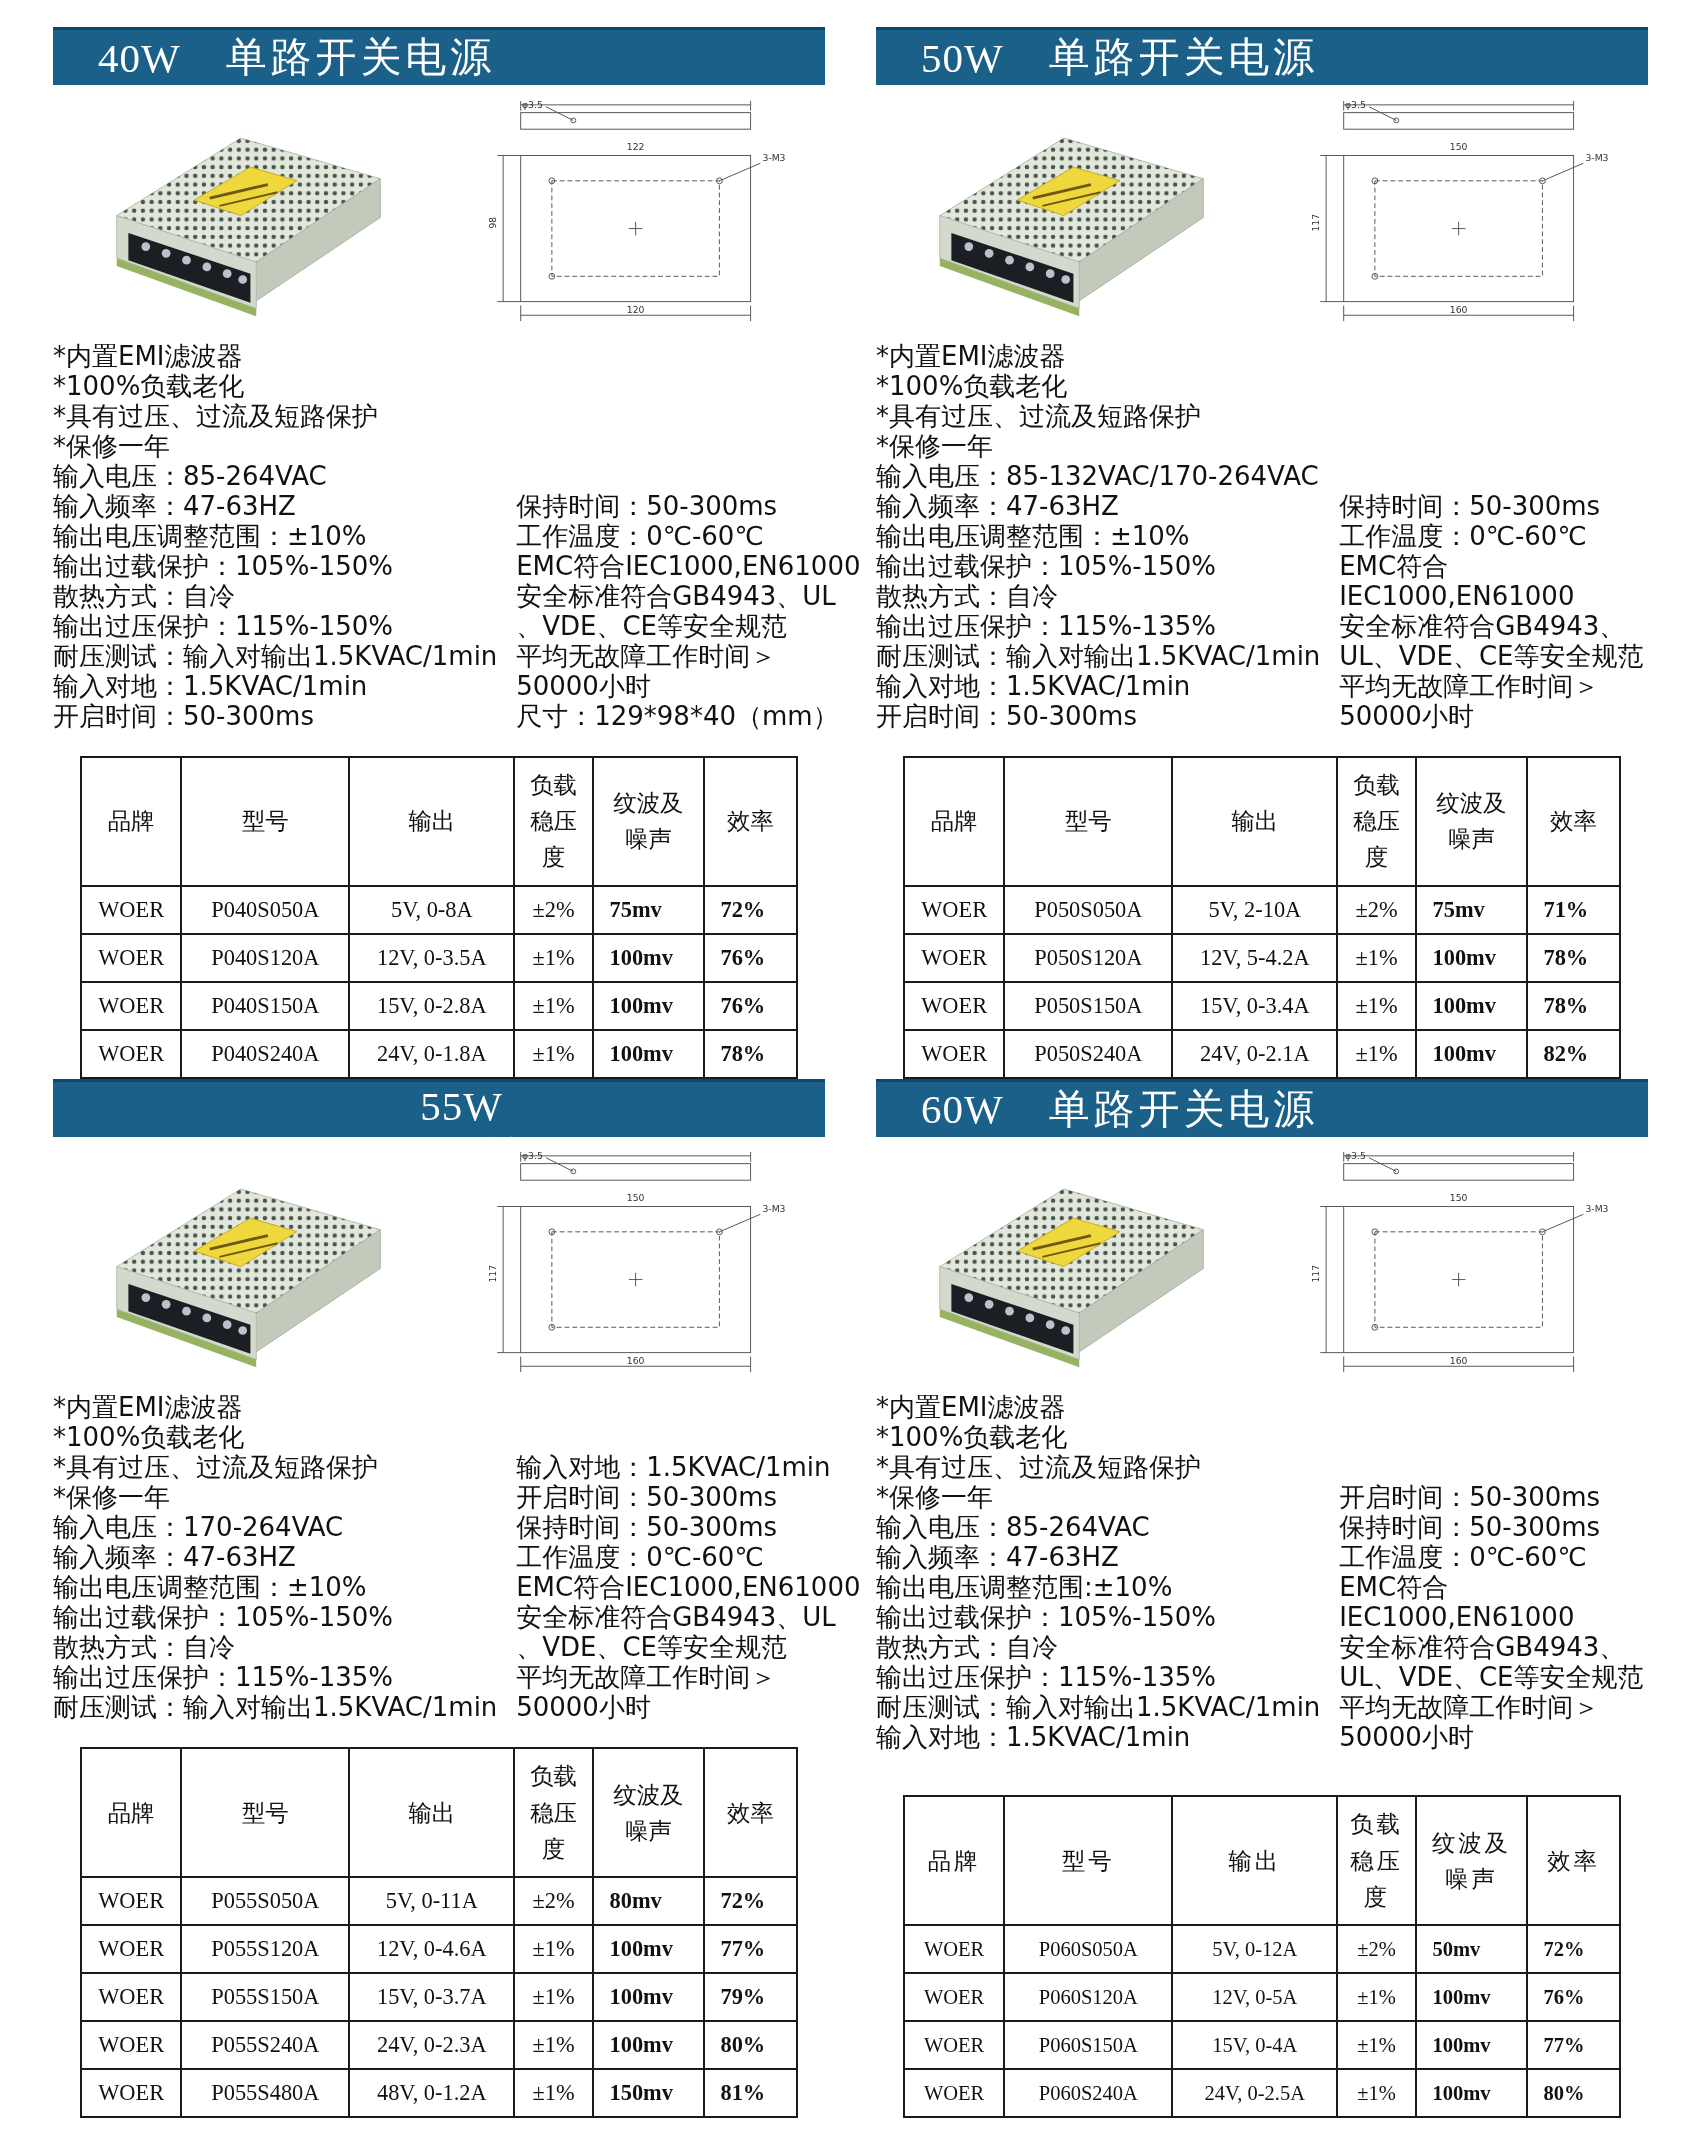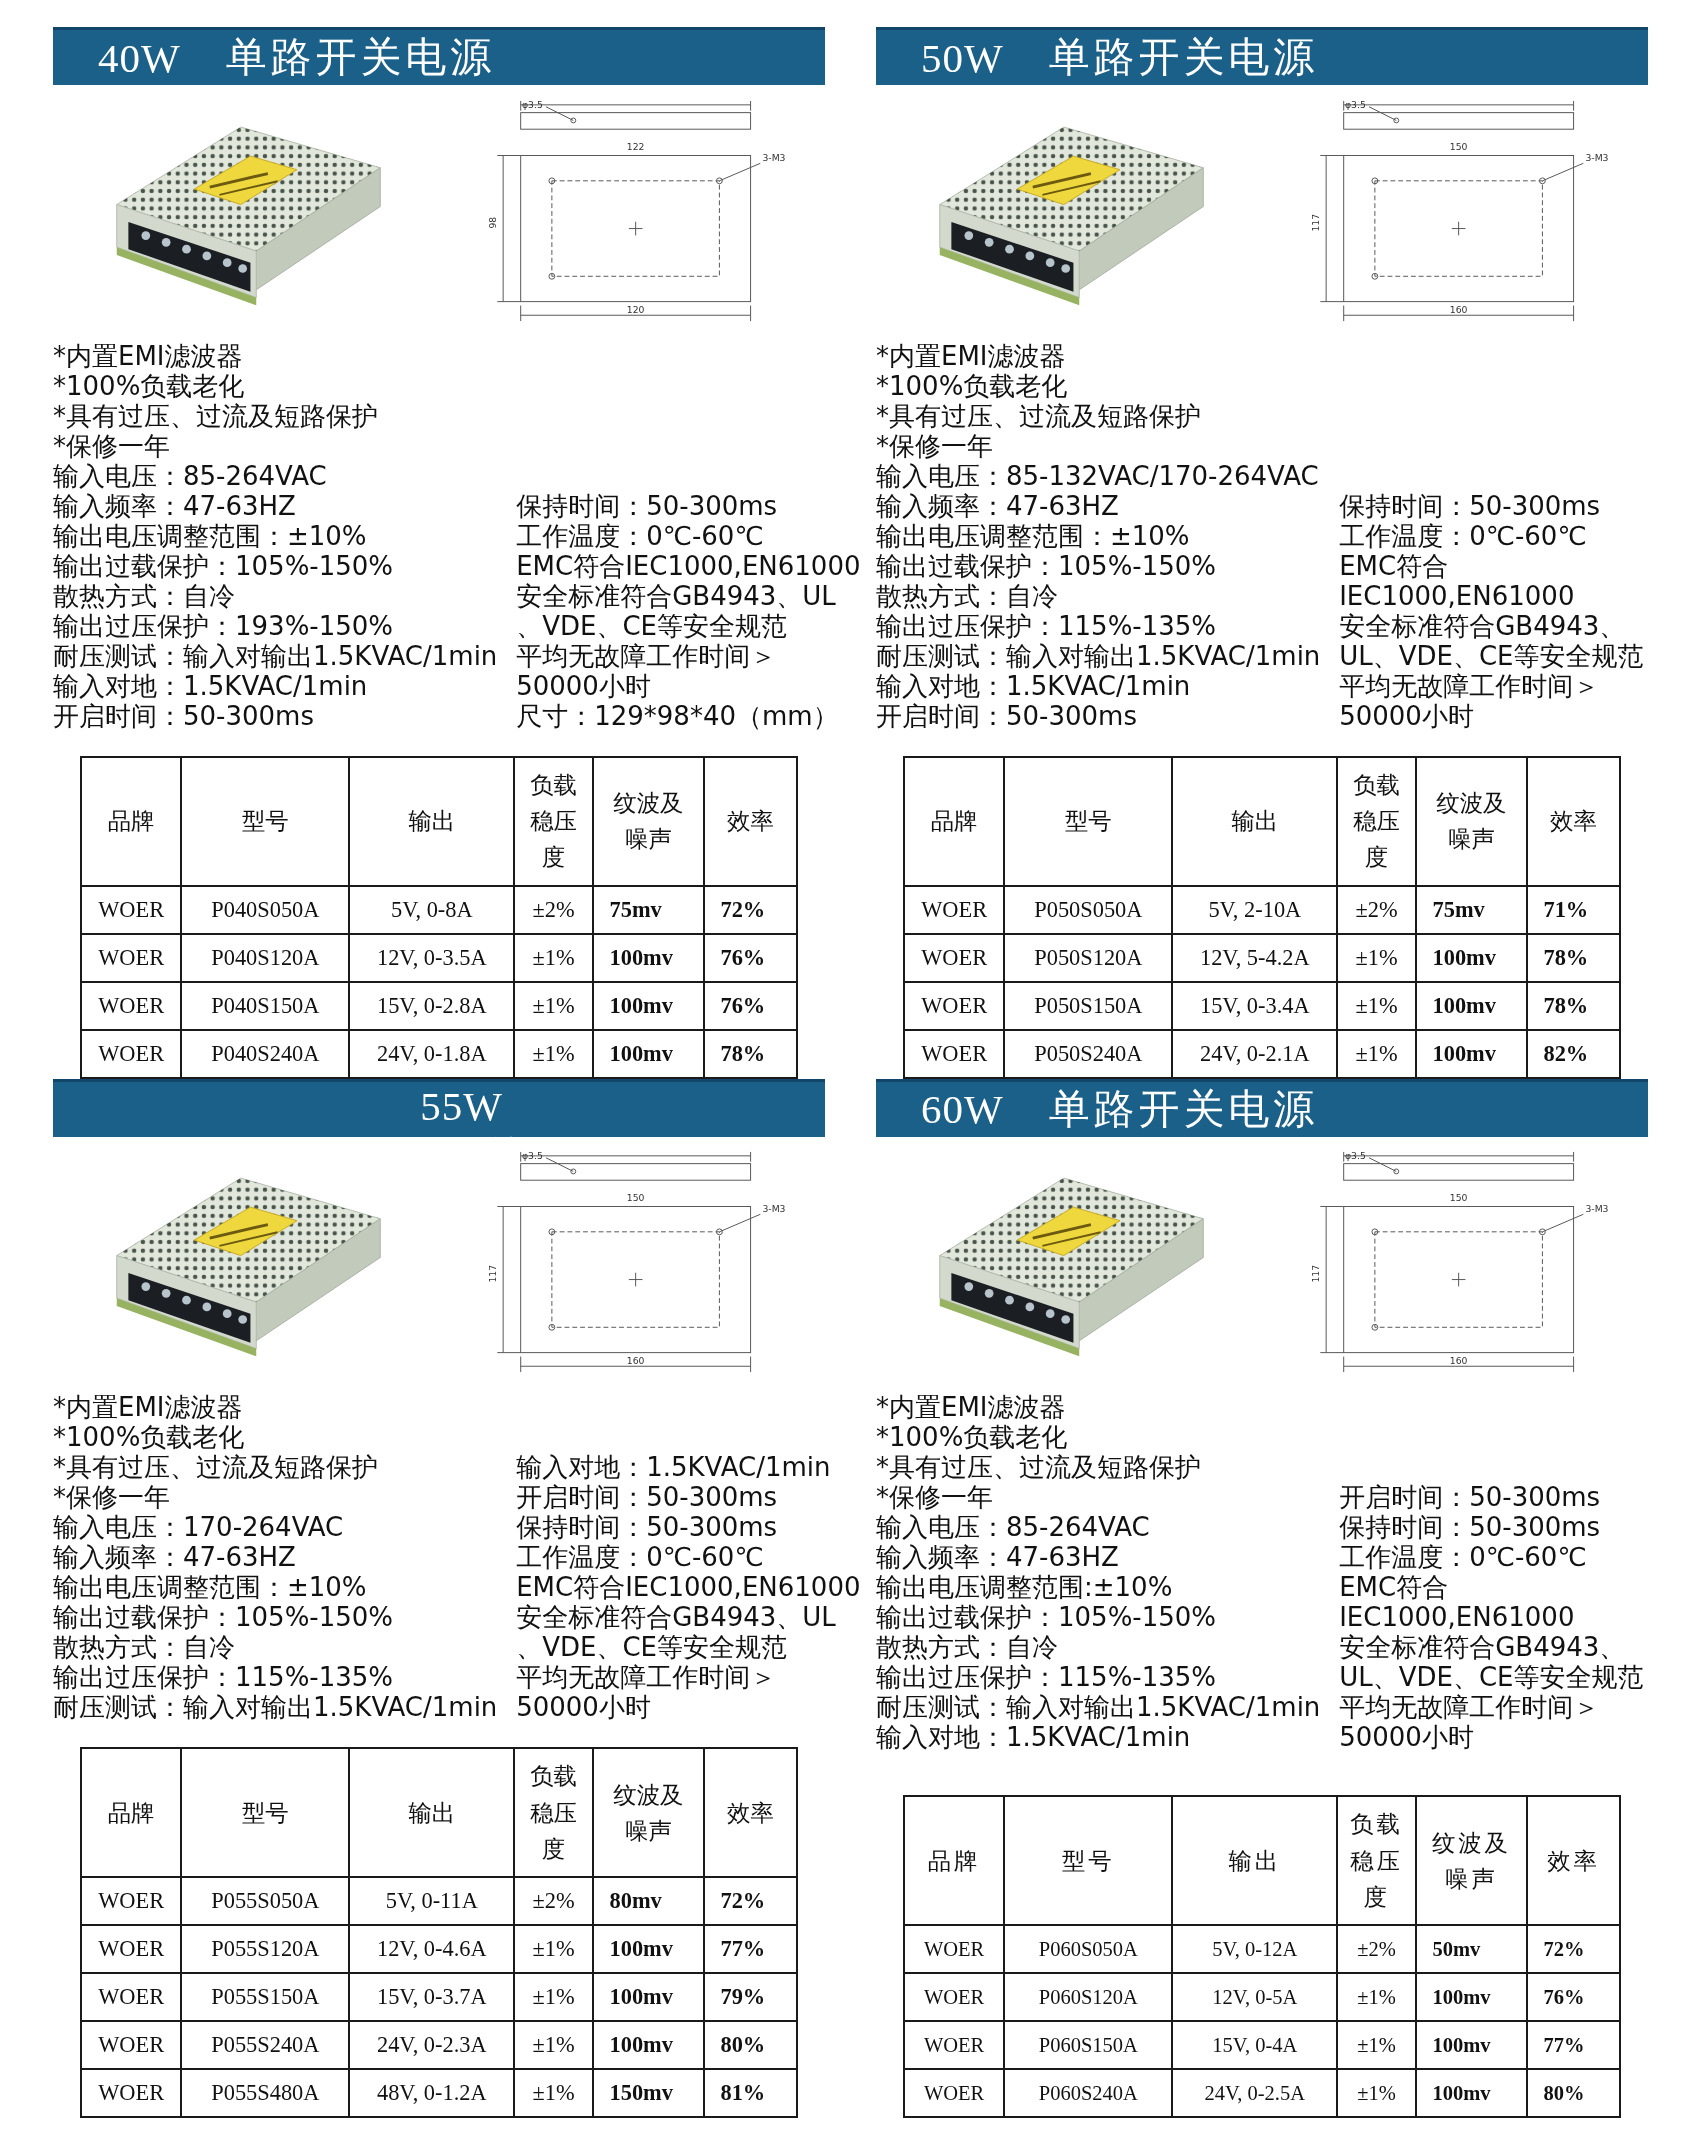--- a/index.html
+++ b/index.html
@@ -3,21 +3,21 @@
 <meta charset="utf-8">
 <style>
   html,body{margin:0;padding:0;background:#ffffff;}
   body{width:1701px;height:2154px;overflow:hidden;font-family:"DejaVu Sans",sans-serif;color:#111;}
   .page{display:grid;grid-template-columns:772px 772px;column-gap:51px;padding:27px 45px 0 53px;align-items:start;}
   .card{width:772px;}
   .hdr{height:55px;background:#1a6089;border-top:3.9px solid #11456a;display:flex;align-items:center;
        padding-left:45px;color:#fff;font-family:"Liberation Serif","DejaVu Serif",serif;font-size:41px;}
   .hdr .watt{letter-spacing:1px;}
   .hdr .ptitle{margin-left:45px;letter-spacing:3.9px;}
-  .media{display:flex;align-items:flex-start;margin:13.7px 0 5.9px 25px;height:226px;}
+  .media{display:flex;align-items:flex-end;margin:13.7px 0 5.9px 25px;height:226px;}
   .photo{width:310px;height:215px;}
   .draw{width:390px;height:226px;margin-left:39px;}
   .dim{font-size:9.5px;fill:#333;font-family:"DejaVu Sans",sans-serif;}
   .specs{display:grid;grid-template-columns:60% 40%;margin-top:16px;--lh:30px;}
   .line{font-size:26px;line-height:var(--lh);white-space:nowrap;}
   .scol.right{padding-top:calc(var(--off) * var(--lh));}
   table.spec-table{border-collapse:collapse;margin:25px 0 0 27px;width:718px;
        font-family:"Liberation Serif","DejaVu Serif",serif;}
   table.spec-table th,table.spec-table td{border:2px solid #1a1a1a;}
   table.spec-table th{font-weight:normal;font-size:23.4px;white-space:pre-line;text-align:center;line-height:1.55;}
@@ -102,21 +102,21 @@
             <div class="line">*100%负载老化</div>
             <div class="line">*具有过压、过流及短路保护</div>
             <div class="line">*保修一年</div>
           </div>
         <div>
             <div class="line">输入电压：85-264VAC</div>
             <div class="line">输入频率：47-63HZ</div>
             <div class="line">输出电压调整范围：±10%</div>
             <div class="line">输出过载保护：105%-150%</div>
             <div class="line">散热方式：自冷</div>
-            <div class="line">输出过压保护：193%-150%</div>
+            <div class="line">输出过压保护：115%-150%</div>
             <div class="line">耐压测试：输入对输出1.5KVAC/1min</div>
             <div class="line">输入对地：1.5KVAC/1min</div>
             <div class="line">开启时间：50-300ms</div>
           </div>
       </div>
       <div class="scol right" style="--off:5">
         <div>
             <div class="line">保持时间：50-300ms</div>
             <div class="line">工作温度：0℃-60℃</div>
             <div class="line">EMC符合IEC1000,EN61000</div>

